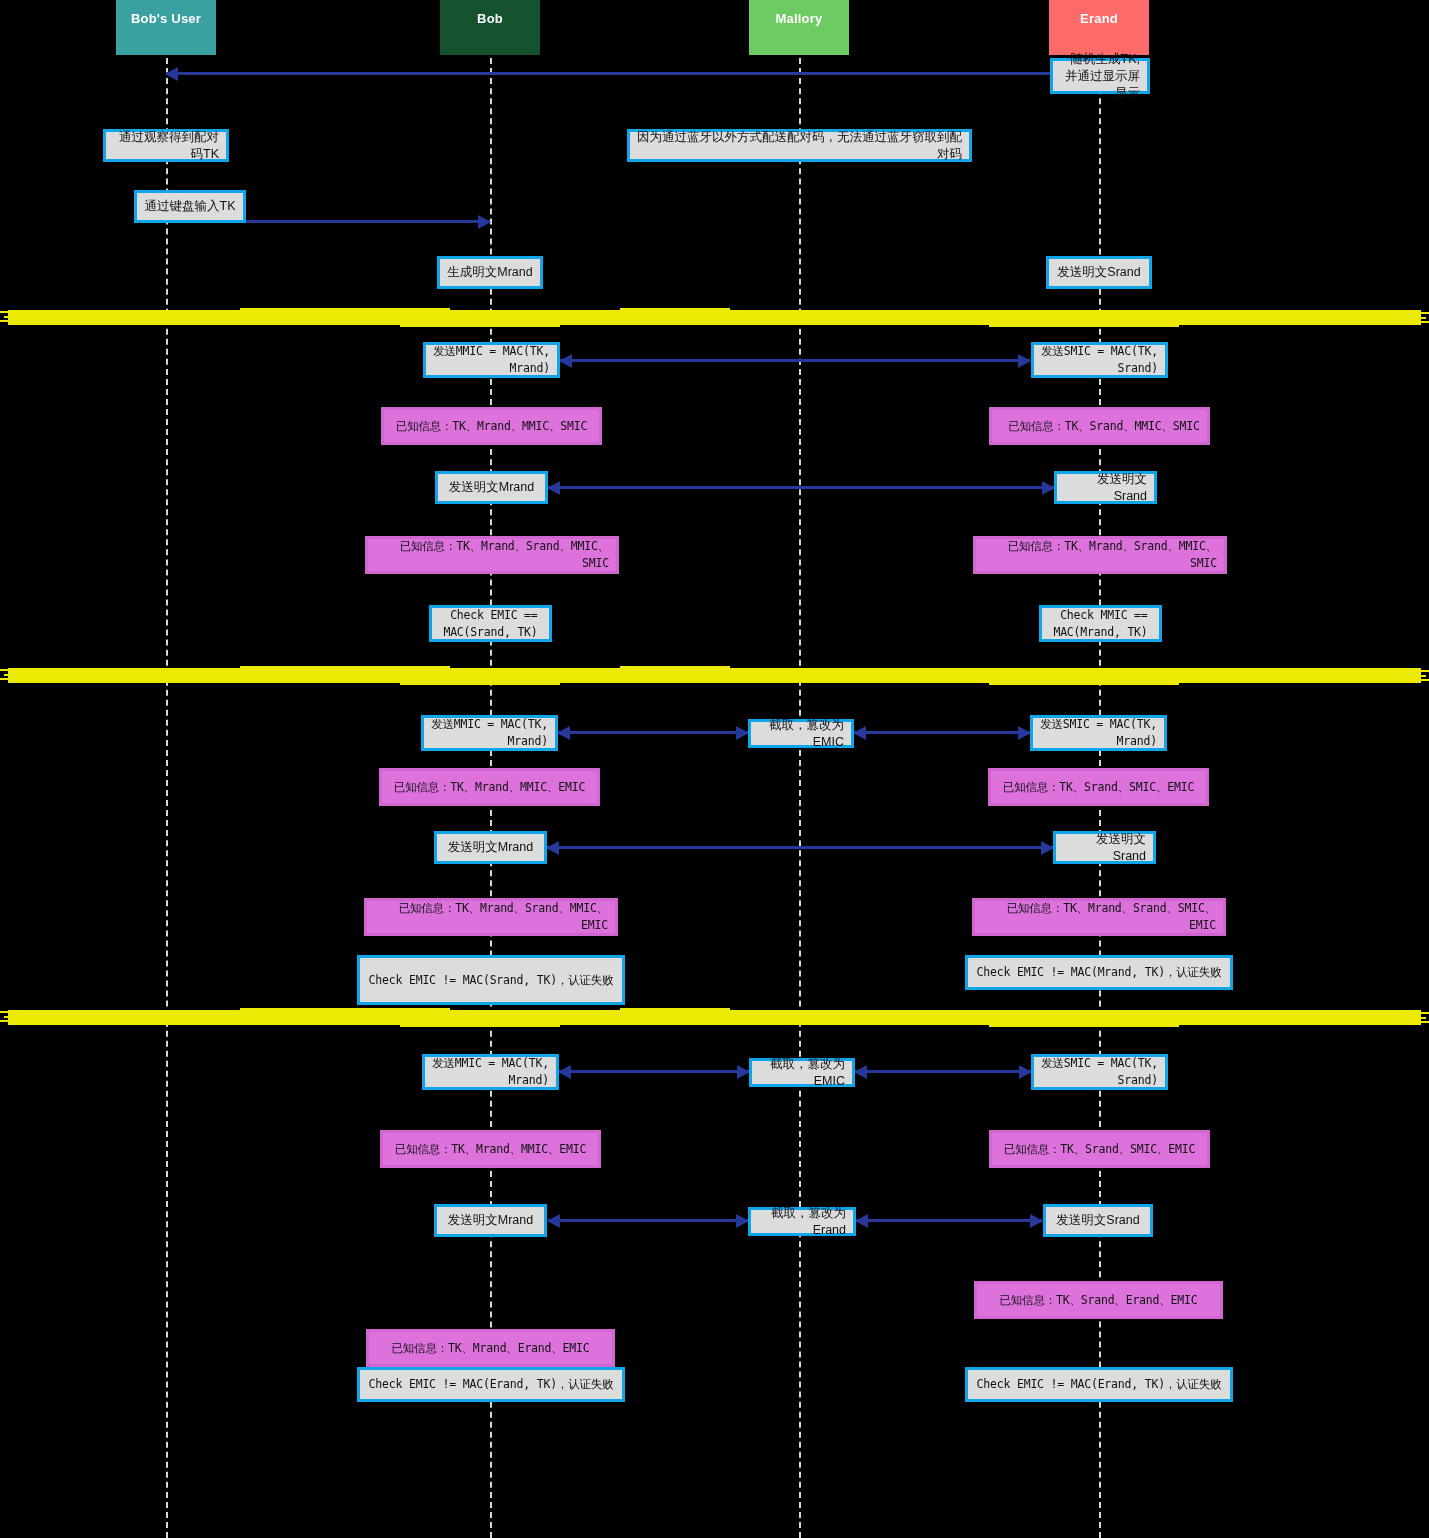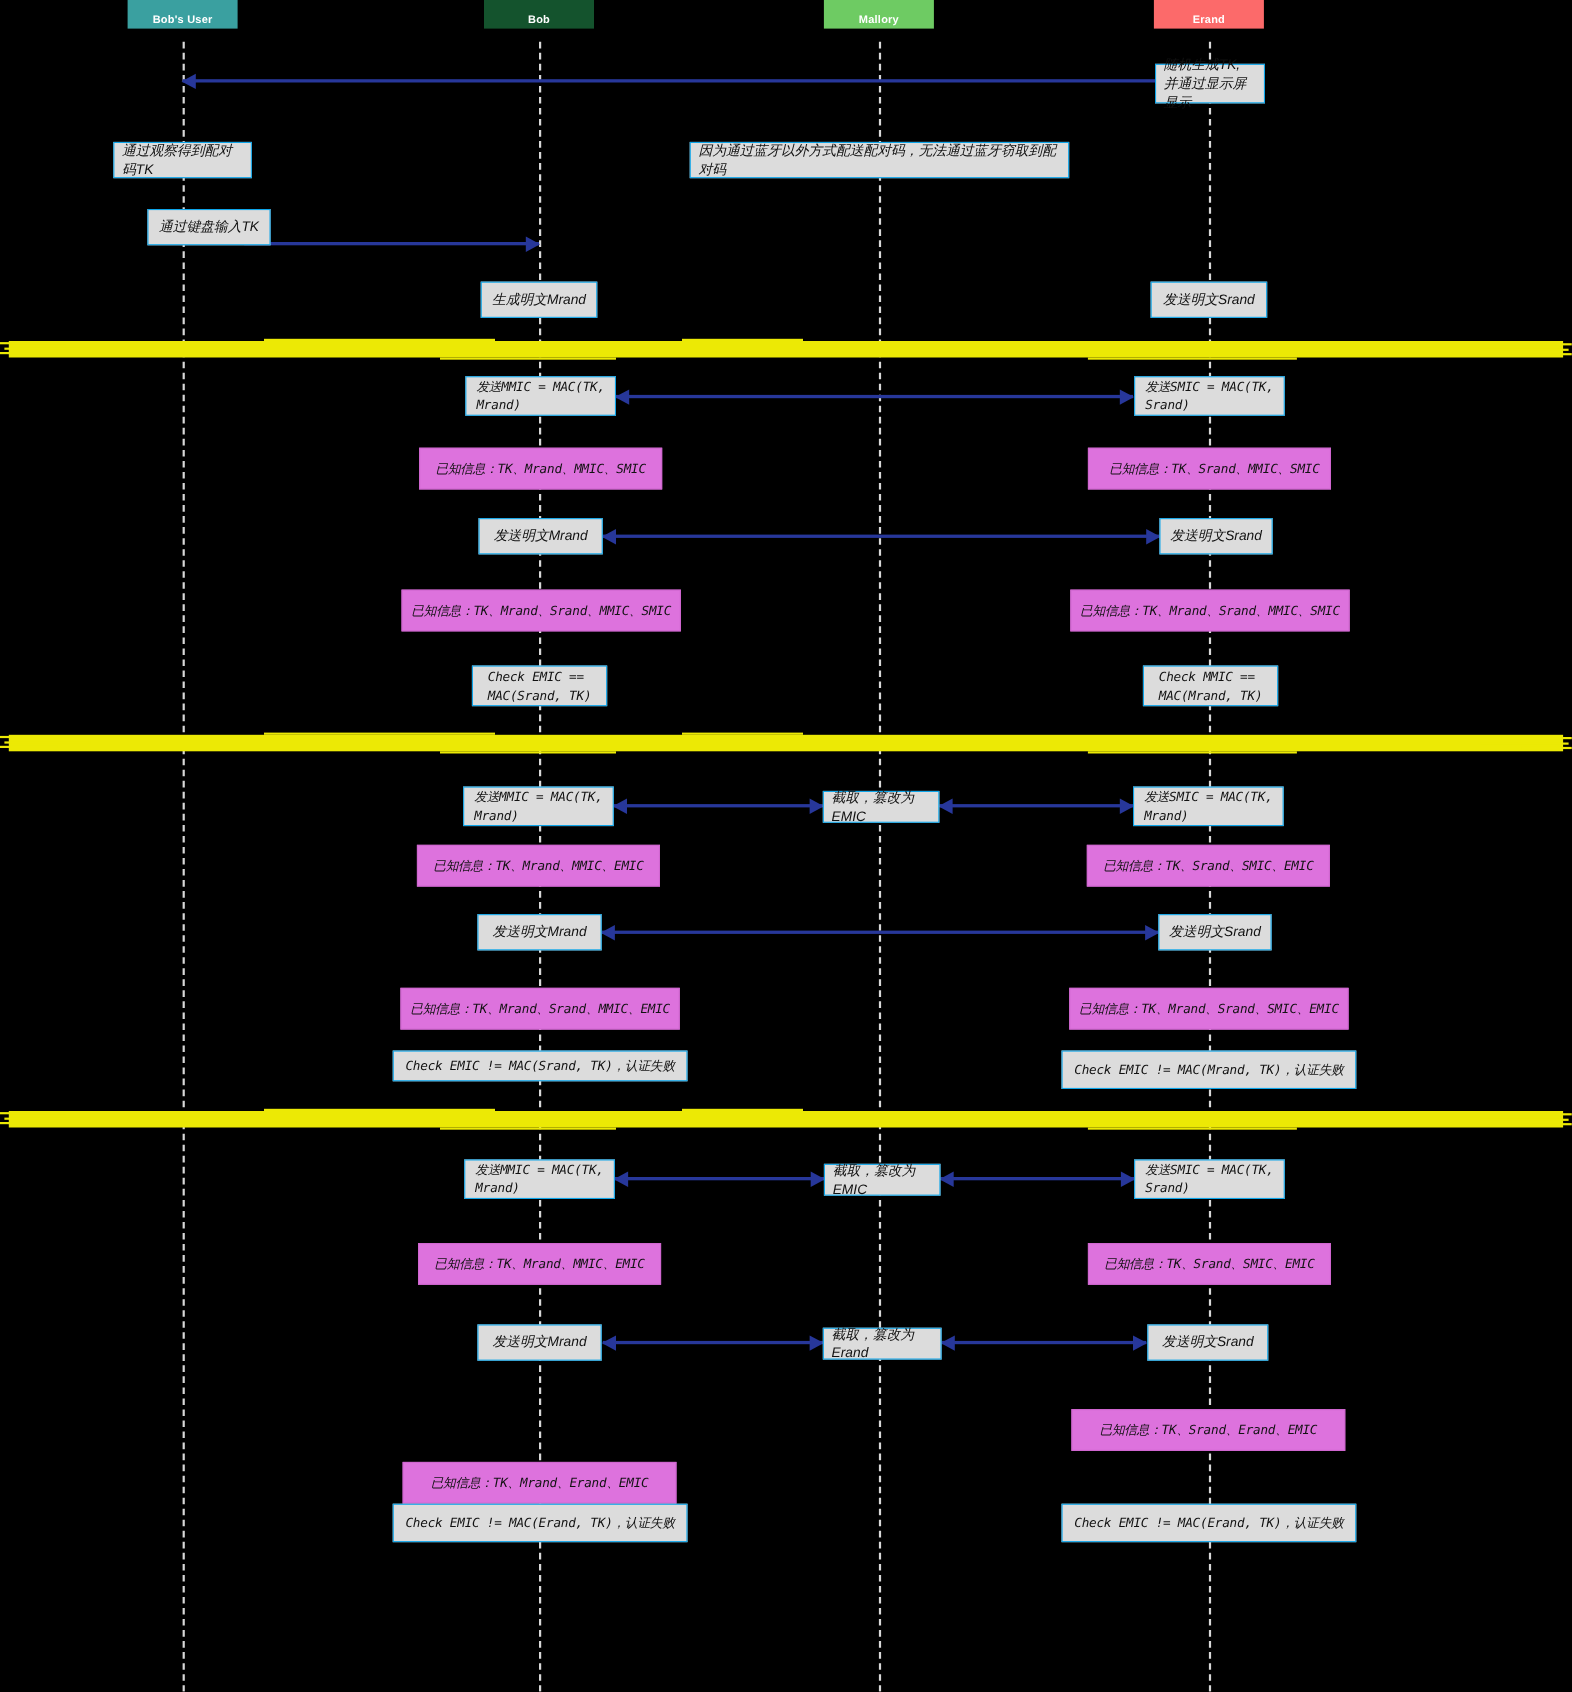--- a/index.html
+++ b/index.html
@@ -20,46 +20,45 @@
     position: absolute;
     top: 38px;
     bottom: 0px;
     width: 0;
     border-left: 2px dashed #d8d8d8;
   }
   
   .participant {
     position: absolute;
     top: 0px;
-    height: 26px;
+    height: 55px;
     line-height: 38px;
     text-align: center;
     color: #ffffff;
-    font-size: 10px;
+    font-size: 13px;
     font-weight: bold;
     letter-spacing: .2px;
     white-space: nowrap;
   }
   
   .note {
     position: absolute;
     box-sizing: border-box;
     background: #dcdcdc;
     color: #111111;
-    border: 1px solid #0ea5e9;
+    border: 3px solid #0ea5e9;
     font-size: 12.5px;
     line-height: 17px;
-    text-align: left;
+    text-align: right;
     display: flex;
     align-items: center;
     justify-content: center;
     padding: 3px 7px;
     white-space: pre-line;
     z-index: 4;
-    font-style: italic;
   }
   .note.known {
     background: #dd72dd;
     border-color: #d066d0;
     color: #121212;
   }
   .note.mono {
     font-family: "DejaVu Sans Mono", "Liberation Mono", monospace;
     font-size: 11.5px;
     letter-spacing: -0.2px;
@@ -229,21 +228,21 @@
   <div class="note known mono" style="left:988px; top:768px; width:221px; height:38px;">已知信息：TK、Srand、SMIC、EMIC</div>
 
   <div class="arrow both" style="left:547px; top:846px; width:506px;"></div>
 
   <div class="note" style="left:434px; top:831px; width:113px; height:33px;">发送明文Mrand</div>
   <div class="note" style="left:1053px; top:831px; width:103px; height:33px;">发送明文Srand</div>
 
   <div class="note known mono" style="left:364px; top:898px; width:254px; height:38px;">已知信息：TK、Mrand、Srand、MMIC、EMIC</div>
   <div class="note known mono" style="left:972px; top:898px; width:254px; height:38px;">已知信息：TK、Mrand、Srand、SMIC、EMIC</div>
 
-  <div class="note mono" style="left:357px; top:955px; width:268px; height:28px;">Check EMIC != MAC(Srand, TK)，认证失败</div>
+  <div class="note mono" style="left:357px; top:955px; width:268px; height:50px;">Check EMIC != MAC(Srand, TK)，认证失败</div>
   <div class="note mono" style="left:965px; top:955px; width:268px; height:35px;">Check EMIC != MAC(Mrand, TK)，认证失败</div>
 
   <div class="divider" style="top:1006px;">
     <div class="band"></div>
     <div class="wisp w1"></div>
       <div class="wisp w2"></div>
       <div class="wisp w3"></div>
     <div class="wisp w4"></div>
       <div class="wisp w5"></div>
       <div class="wisp w6"></div>

